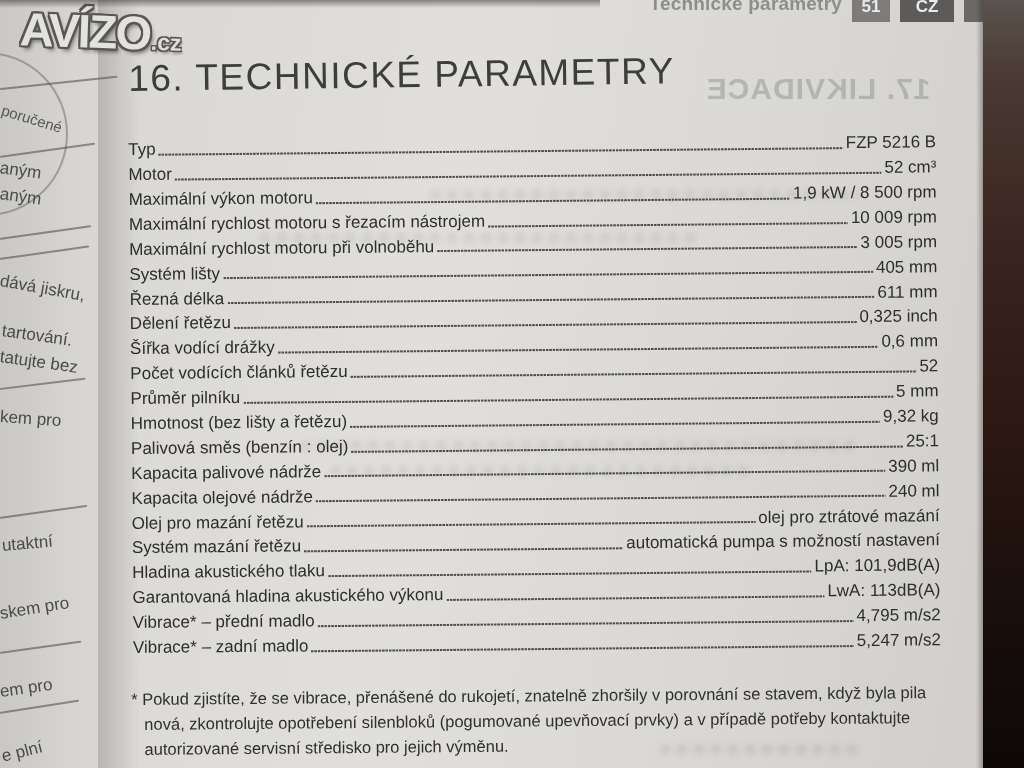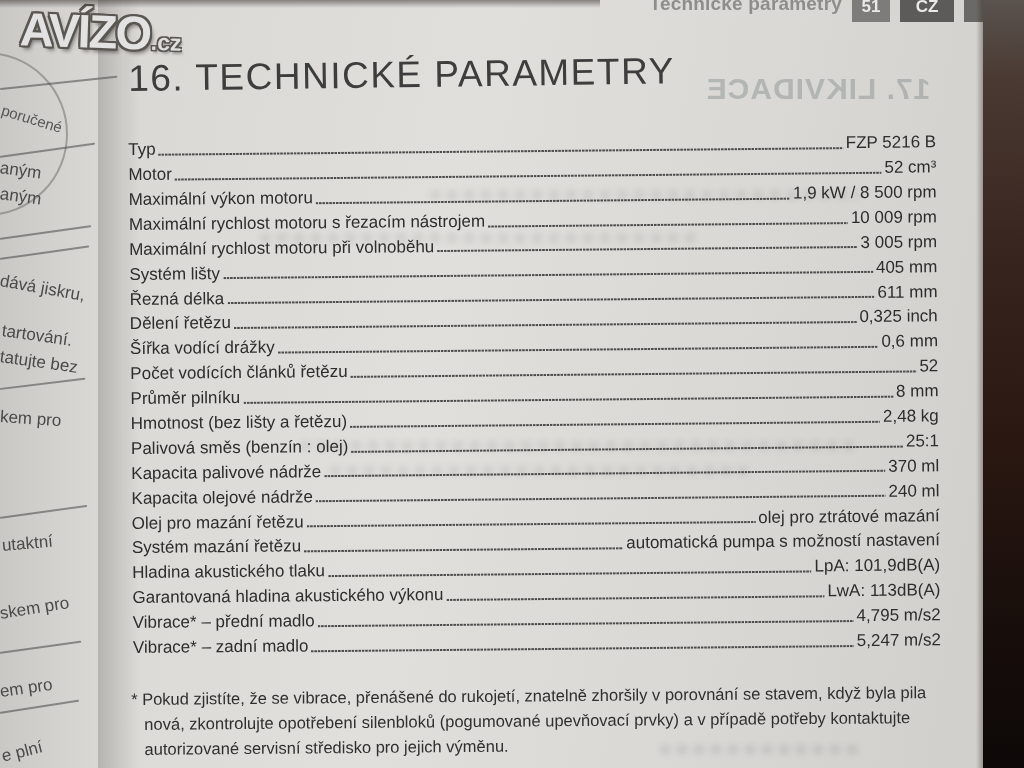--- a/index.html
+++ b/index.html
@@ -189,36 +189,36 @@
         <span class="p-value">0,6 mm</span>
       </div>
       <div class="param-row">
         <span class="p-label">Počet vodících článků řetězu</span>
         <span class="leader"></span>
         <span class="p-value">52</span>
       </div>
       <div class="param-row">
         <span class="p-label">Průměr pilníku</span>
         <span class="leader"></span>
-        <span class="p-value">8 mm</span>
+        <span class="p-value">5 mm</span>
       </div>
       <div class="param-row">
         <span class="p-label">Hmotnost (bez lišty a řetězu)</span>
         <span class="leader"></span>
-        <span class="p-value">2,48 kg</span>
+        <span class="p-value">9,32 kg</span>
       </div>
       <div class="param-row">
         <span class="p-label">Palivová směs (benzín : olej)</span>
         <span class="leader"></span>
         <span class="p-value">25:1</span>
       </div>
       <div class="param-row">
         <span class="p-label">Kapacita palivové nádrže</span>
         <span class="leader"></span>
-        <span class="p-value">370 ml</span>
+        <span class="p-value">390 ml</span>
       </div>
       <div class="param-row">
         <span class="p-label">Kapacita olejové nádrže</span>
         <span class="leader"></span>
         <span class="p-value">240 ml</span>
       </div>
       <div class="param-row">
         <span class="p-label">Olej pro mazání řetězu</span>
         <span class="leader"></span>
         <span class="p-value">olej pro ztrátové mazání</span>

